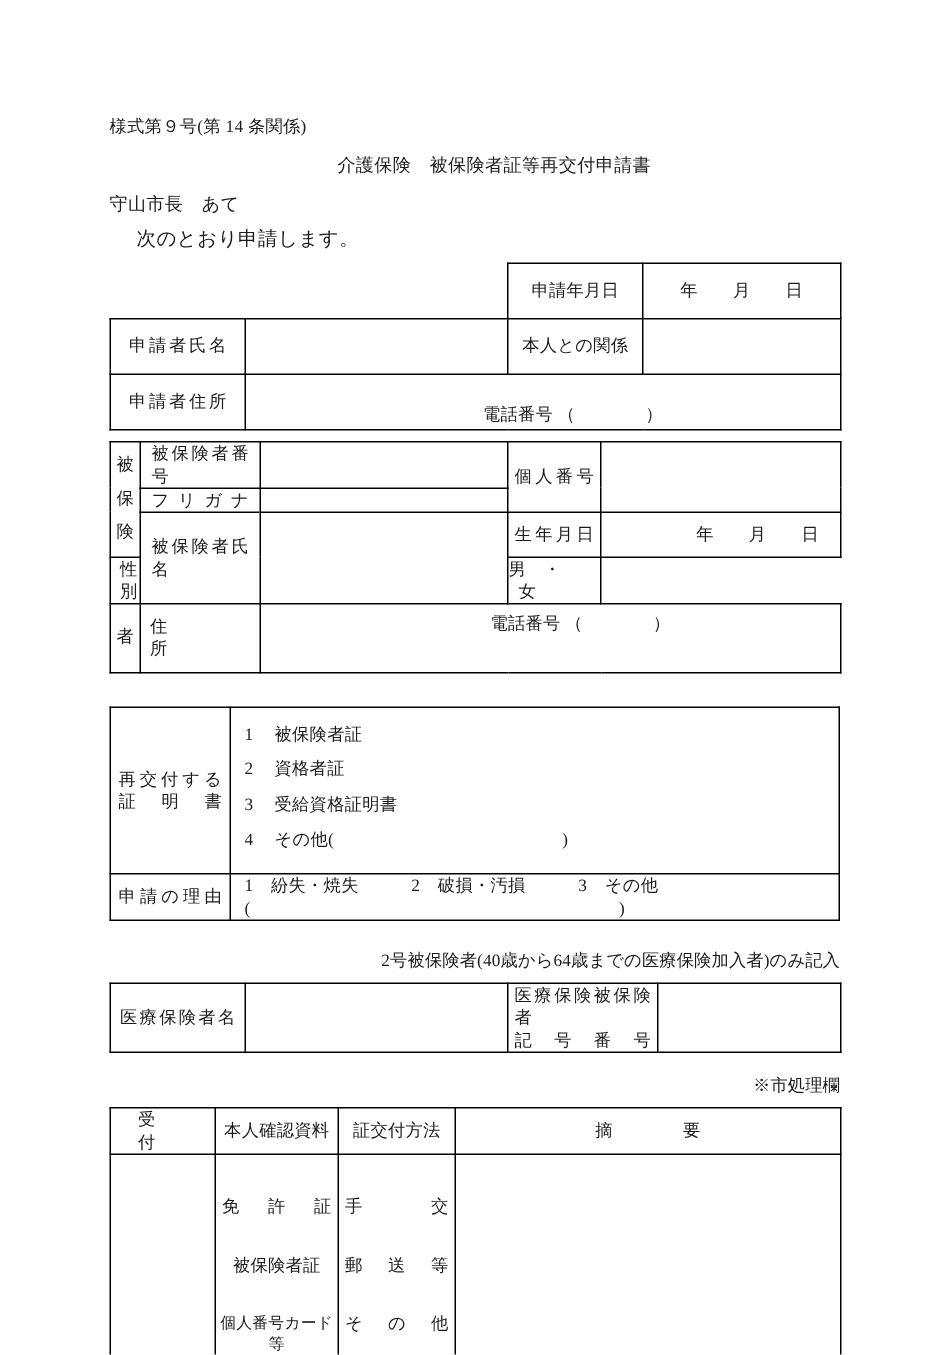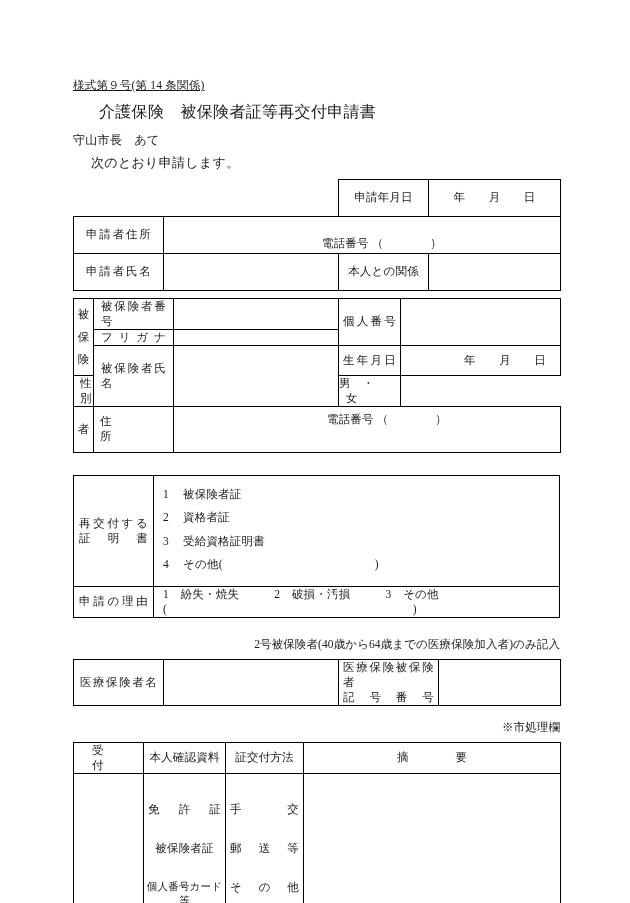--- a/index.html
+++ b/index.html
@@ -23,25 +23,24 @@
     height: 903px;
     box-sizing: border-box;
     padding: 78px 70px 0 73px;
   }
 
   
   .doc-no {
     font-size: 11.5px;
     line-height: 1.3;
     letter-spacing: .2px;
-    text-decoration: underline;
   }
   .doc-title {
-    font-size: 16px;
-    text-align: left;
+    font-size: 12px;
+    text-align: center;
     margin-top: 9px;
     letter-spacing: .3px;
     padding-left: 26px;
   }
   .addressee {
     font-size: 12px;
     margin-top: 9px;
     letter-spacing: .3px;
   }
   .lead {
@@ -195,38 +194,38 @@
     </colgroup>
     <tbody>
         <tr class="r1">
       <td class="no-border"></td>
       <td class="no-border"></td>
       <td class="c">申請年月日</td>
       <td class="c">年　　月　　日</td>
     </tr>
     <tr>
       <td class="c">
+        <span class="just just2">申請者氏名</span>
+      </td>
+      <td></td>
+      <td class="c">本人との関係</td>
+      <td></td>
+    </tr>
+    <tr>
+      <td class="c">
         <span class="just just2">申請者住所</span>
       </td>
       <td colspan="3">
         <div class="addr-cell">
           <div class="ph">
             <span>電話番号</span>
             <span>（　　　　）</span>
           </div>
         </div>
       </td>
-    </tr>
-    <tr>
-      <td class="c">
-        <span class="just just2">申請者氏名</span>
-      </td>
-      <td></td>
-      <td class="c">本人との関係</td>
-      <td></td>
     </tr>
   </tbody>
     </table>
 
 
   <div class="gap-e"></div>
 
   <table class="t2">
     <colgroup>
       <col style="width:20px">

